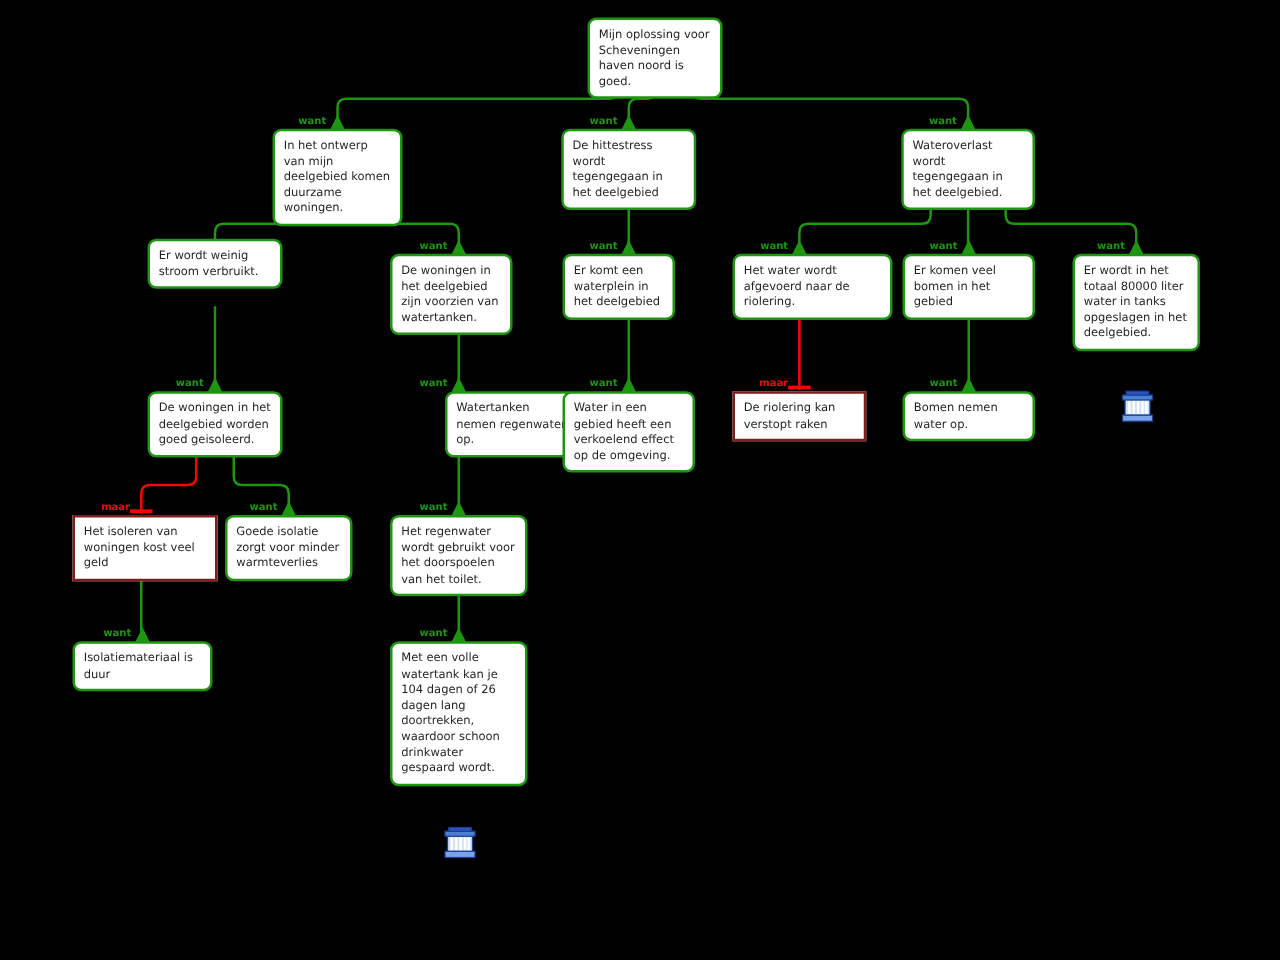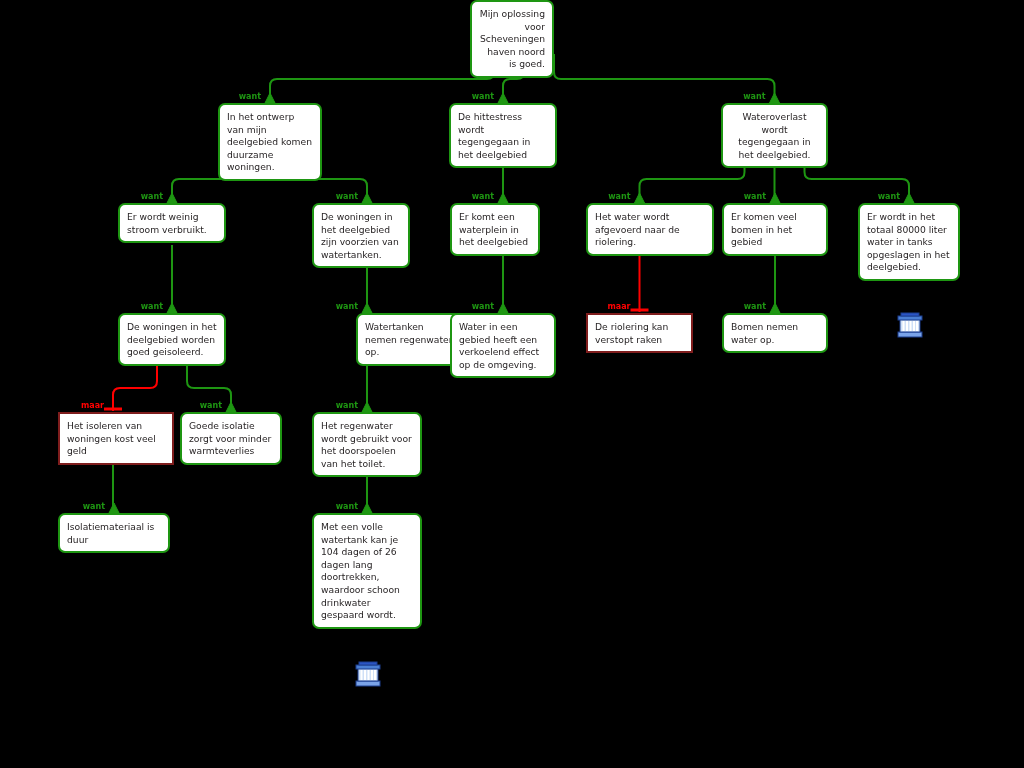--- a/index.html
+++ b/index.html
@@ -169,33 +169,33 @@
         <path d="M 114 503 L 109 513 L 119 513 Z" fill="#1e9612" stroke="#1e9612" stroke-width="1"></path>
         <text x="105" y="509" text-anchor="end" class="edge-label support">want</text>
       </g>
       <g>
         <path d="M 367 469 L 367 512" class="edge-path edge-support"></path>
         <path d="M 367 503 L 362 513 L 372 513 Z" fill="#1e9612" stroke="#1e9612" stroke-width="1"></path>
         <text x="358" y="509" text-anchor="end" class="edge-label support">want</text>
       </g>
     </svg>
   <div id="node-layer">
-      <div class="node support" style="left: 470px; top: 0; width: 84px; min-height: 50px; text-align: right;">
+      <div class="node support" style="left: 470px; top: 14px; width: 108px; min-height: 50px;">
         <span class="node-text">Mijn oplossing voor Scheveningen haven noord is goed.</span>
       </div>
       <div class="node support" style="left: 218px; top: 103px; width: 104px; min-height: 53px;">
         <span class="node-text">In het ontwerp van mijn deelgebied komen duurzame woningen.</span>
       </div>
       <div class="node support" style="left: 449px; top: 103px; width: 108px; min-height: 43px;">
         <span class="node-text">De hittestress wordt tegengegaan in het deelgebied</span>
       </div>
-      <div class="node support" style="left: 721px; top: 103px; width: 107px; min-height: 43px; text-align: center;">
+      <div class="node support" style="left: 721px; top: 103px; width: 107px; min-height: 43px;">
         <span class="node-text">Wateroverlast wordt tegengegaan in het deelgebied.</span>
       </div>
-      <div class="node support" style="left: 118px; top: 203px; width: 108px; min-height: 40px;">
+      <div class="node support" style="left: 118px; top: 191px; width: 108px; min-height: 40px;">
         <span class="node-text">Er wordt weinig stroom verbruikt.</span>
       </div>
       <div class="node support" style="left: 312px; top: 203px; width: 98px; min-height: 53px;">
         <span class="node-text">De woningen in het deelgebied zijn voorzien van watertanken.</span>
       </div>
       <div class="node support" style="left: 450px; top: 203px; width: 90px; min-height: 40px;">
         <span class="node-text">Er komt een waterplein in het deelgebied</span>
       </div>
       <div class="node support" style="left: 586px; top: 203px; width: 128px; min-height: 40px;">
         <span class="node-text">Het water wordt afgevoerd naar de riolering.</span>

